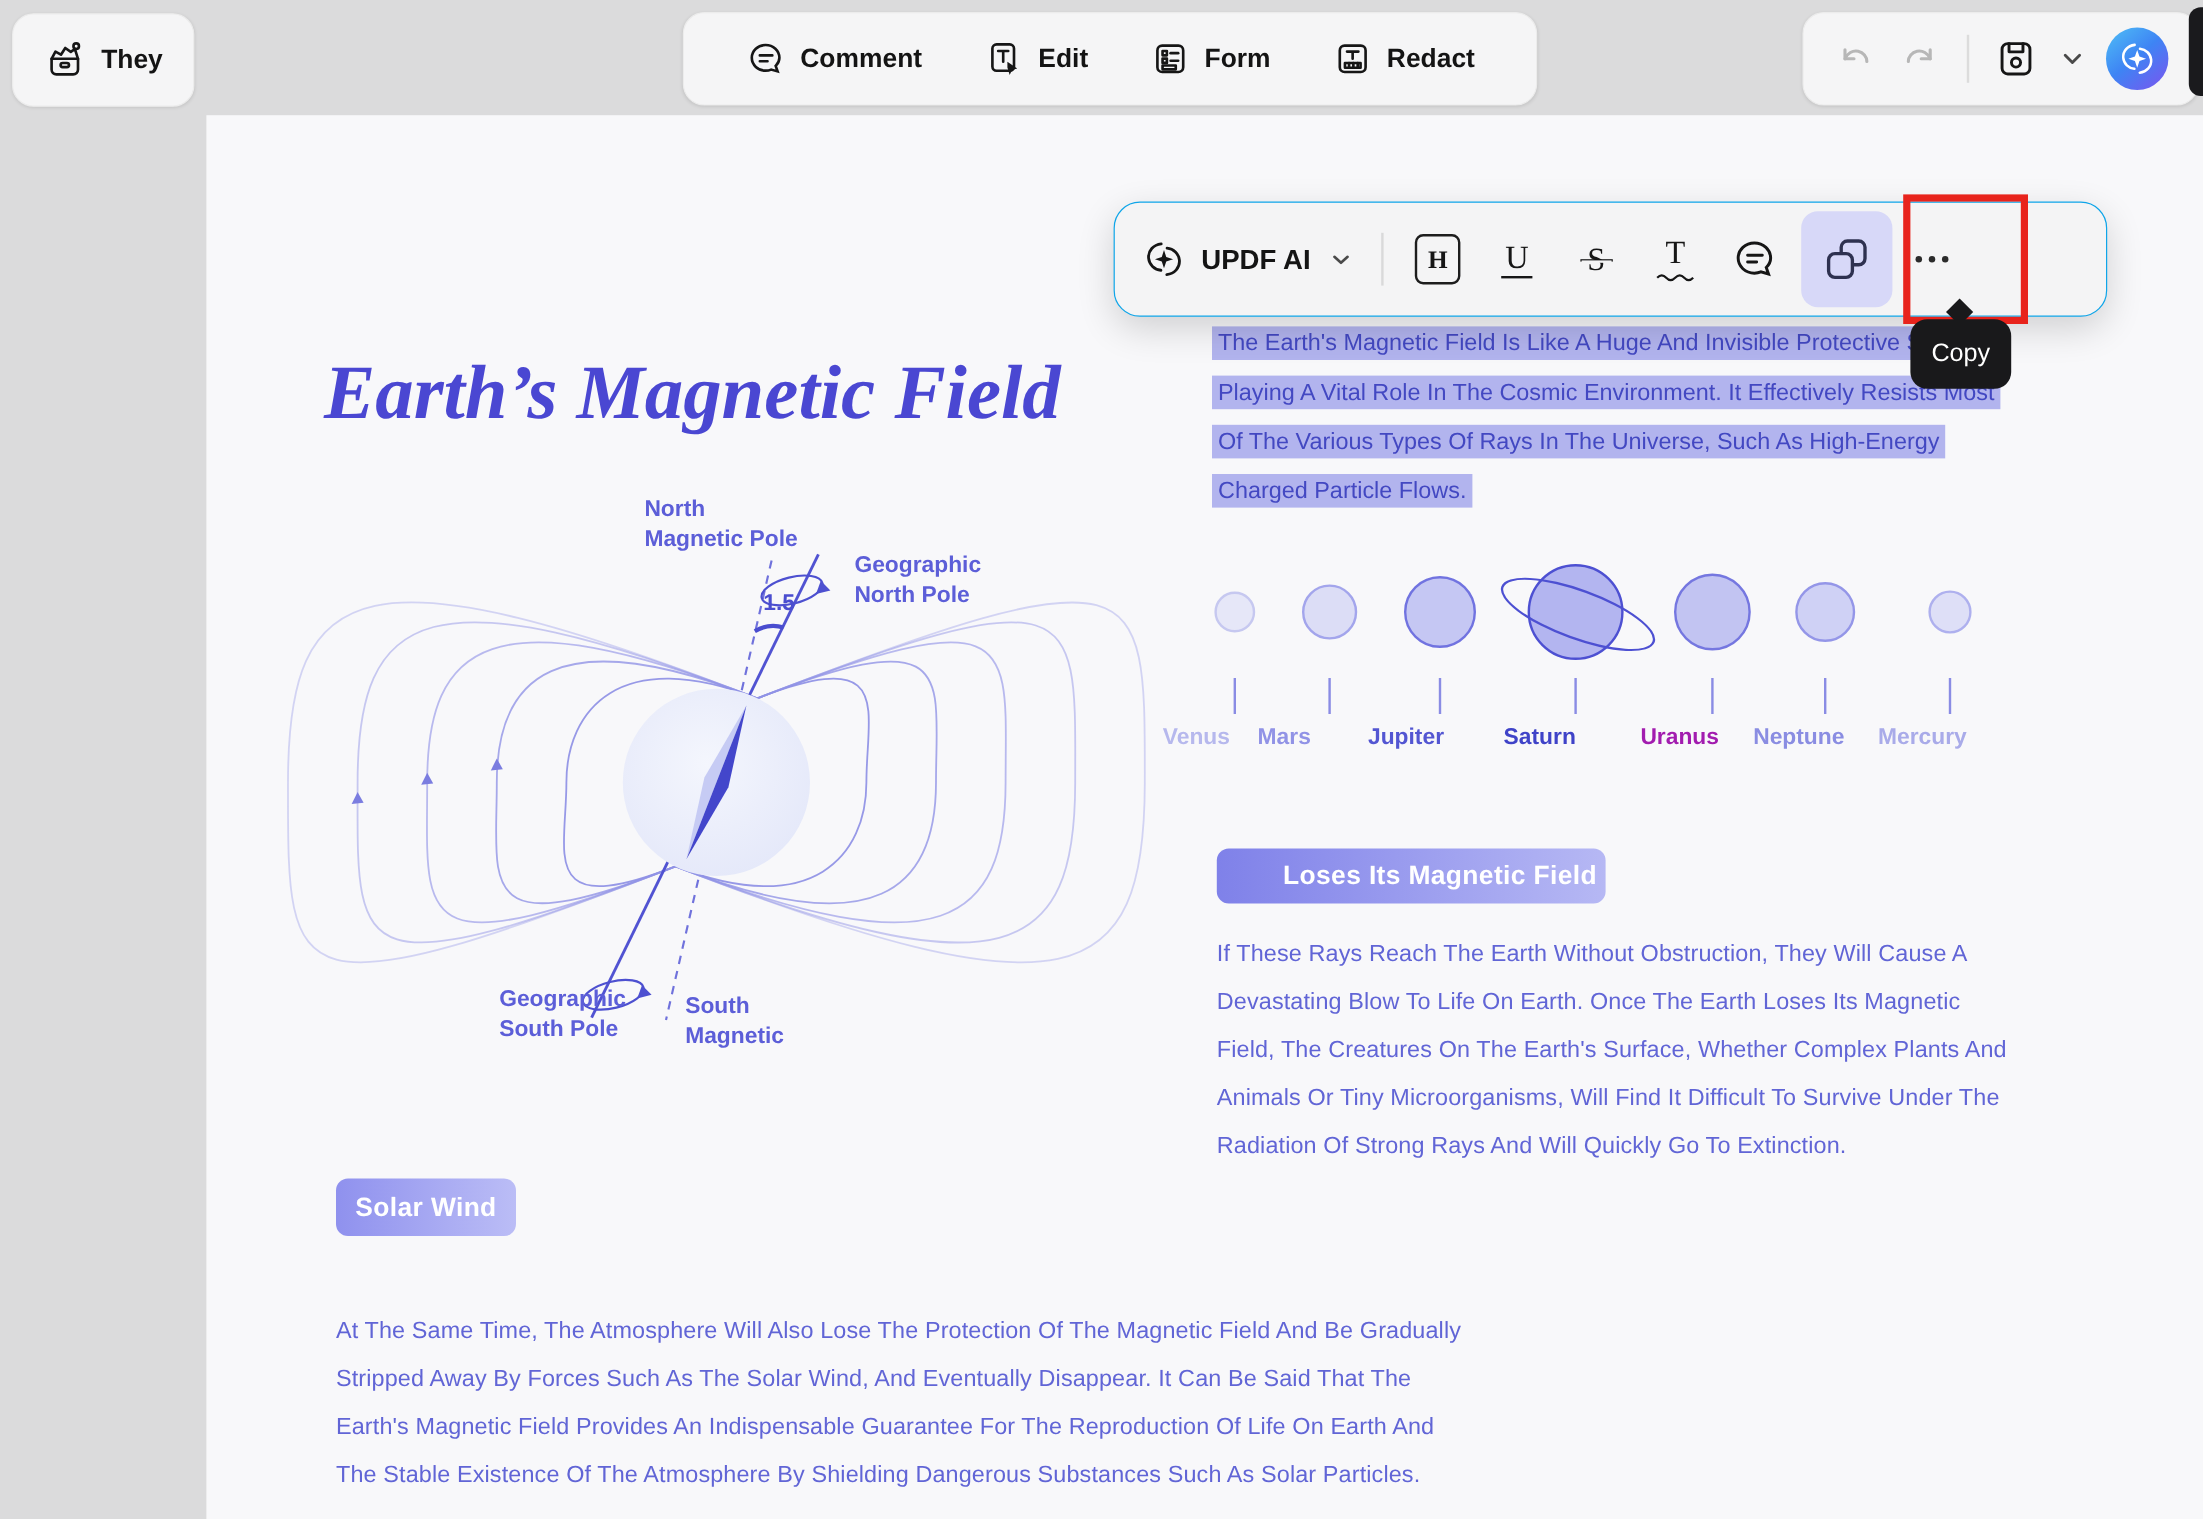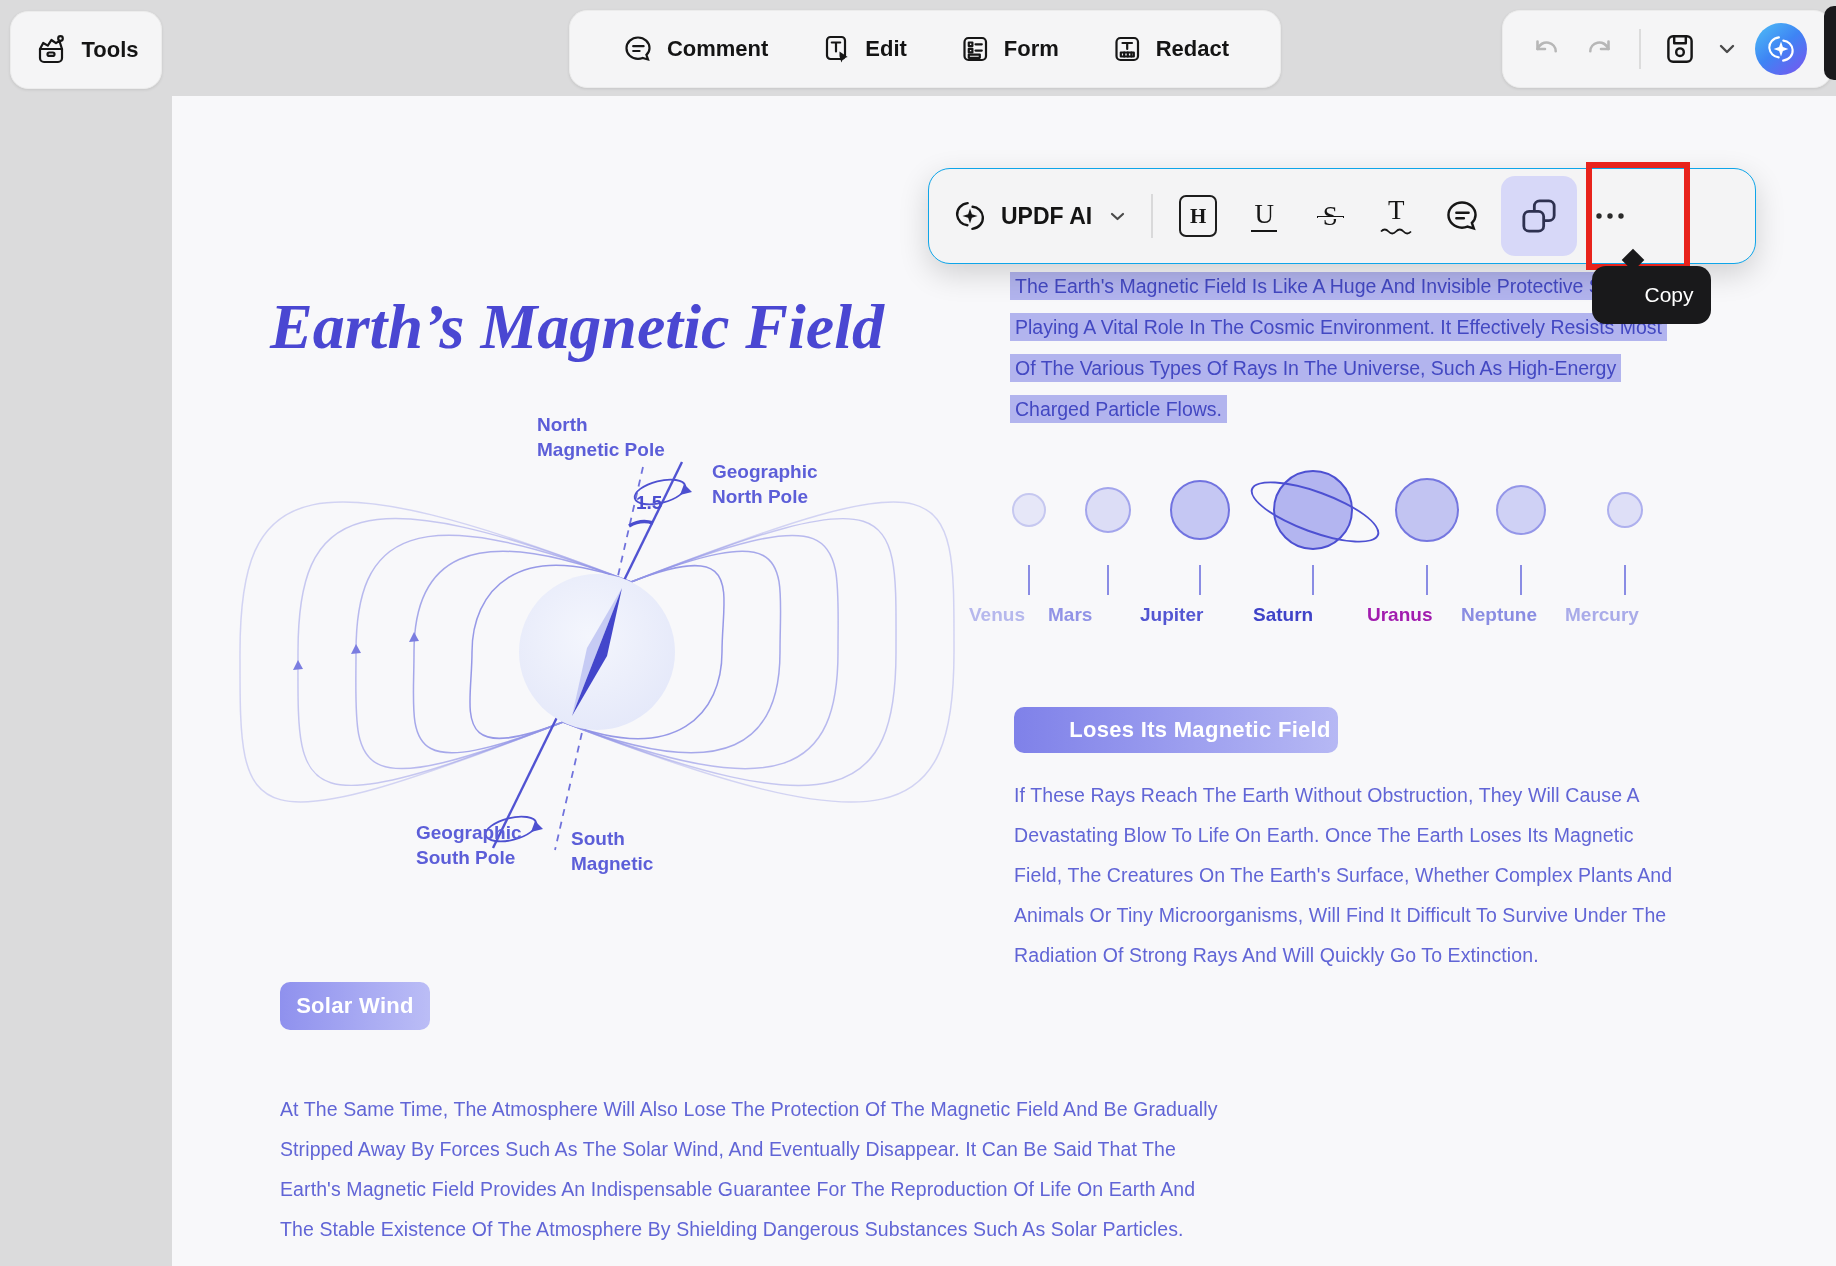--- a/index.html
+++ b/index.html
@@ -38,21 +38,21 @@
   .s-wrap{position:relative;padding:0 2px;}
   .s-wrap::after{content:"";position:absolute;left:-3px;right:-3px;top:52%;height:2.3px;background:#f4f4f5;
     box-shadow:0 0 0 0;}
   .s-line{position:absolute;left:-4px;right:-4px;top:49%;height:2.3px;background:#161616;}
   .t-wrap{display:flex;flex-direction:column;align-items:center;gap:3px;}
   .copy-btn{width:76px;height:80px;border-radius:14px;background:#d7d8f8;margin:0 6px;}
   
   .red-box{left:1586px;top:162px;width:104px;height:108px;border:6px solid #e8231c;
     box-sizing:border-box;z-index:40;pointer-events:none;}
   .tooltip{left:1592px;top:266px;width:84px;height:58px;background:#19191b;border-radius:14px;
-    display:flex;align-items:center;justify-content:center;z-index:50;padding-left:35px;}
+    display:flex;align-items:center;justify-content:center;z-index:50;}
   .tooltip-notch{left:1625px;top:252px;width:16px;height:16px;background:#19191b;
     transform:rotate(45deg);z-index:49;}
   .tooltip-text{color:#fff;font-size:21px;}
   
   .doc-title{font-family:"Liberation Serif",serif;font-weight:700;font-size:64px;color:#4a47d2;white-space:nowrap;}
   .doc-title.it{font-style:italic;font-weight:600;}
   .body-line{font-size:19.5px;color:#6165d6;white-space:nowrap;letter-spacing:.1px;line-height:26px;}
   .sel-line{font-size:19.5px;color:#4348c2;background:#b2b4ee;white-space:nowrap;
     line-height:28px;height:28px;padding:0 5px;}
   .badge{border-radius:10px;display:flex;align-items:center;justify-content:center;
@@ -77,21 +77,21 @@
 
   <div class="abs chrome-btn tools-btn">
     <span>
       <svg width="36" height="36" viewBox="0 0 36 36" fill="none" stroke="#161616" stroke-width="2.2" stroke-linejoin="round" stroke-linecap="round">
         <path d="M7 17h22v9a4 4 0 0 1-4 4H11a4 4 0 0 1-4-4z"></path>
         <rect x="14.5" y="20.5" width="7" height="3.4" rx="1.7"></rect>
         <path d="M7 17l3.2-6 4.6 2.6 3.6-5.6 4.6 3.2 3.4-2.4 2.6 8.2"></path>
         <circle cx="27.5" cy="6.5" r="2.3"></circle>
       </svg>
     </span>
-    <span class="chrome-label">Tools</span>
+    <span class="chrome-label">They</span>
   </div>
 
   <div class="abs chrome-btn nav-group">
     <div class="nav-item">
       <span>
         <svg width="34" height="34" viewBox="0 0 34 34" fill="none" stroke="#161616" stroke-width="2.2" stroke-linecap="round">
           <path d="M17 5.5c-6.4 0-11.5 4.8-11.5 10.7 0 5.9 5.1 10.7 11.5 10.7 1.6 0 3.2-.3 4.6-.9l5.4 1.5-1.6-4.6c1.9-1.8 3.1-4.1 3.1-6.7 0-5.9-5.1-10.7-11.5-10.7z"></path>
           <path d="M12.2 14.2h10.4M12.2 19h6.4"></path>
         </svg>
       </span>

